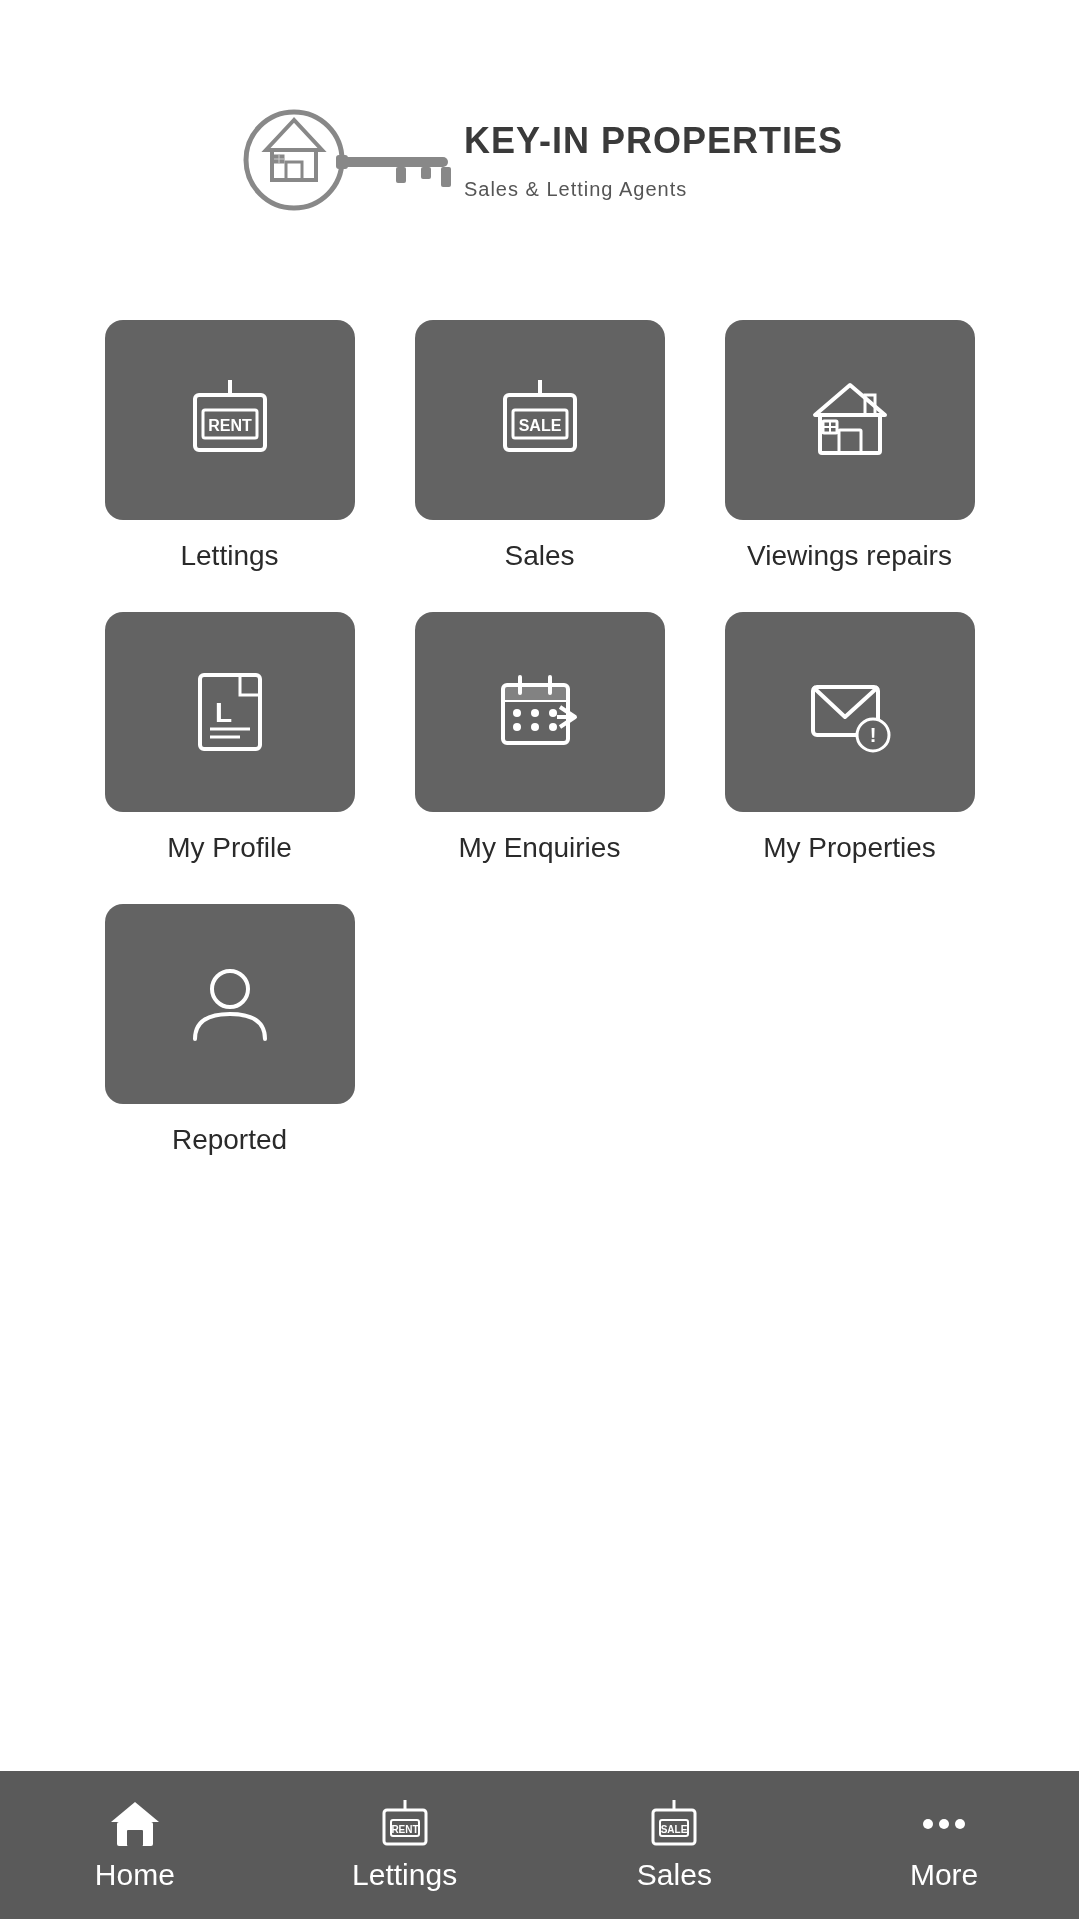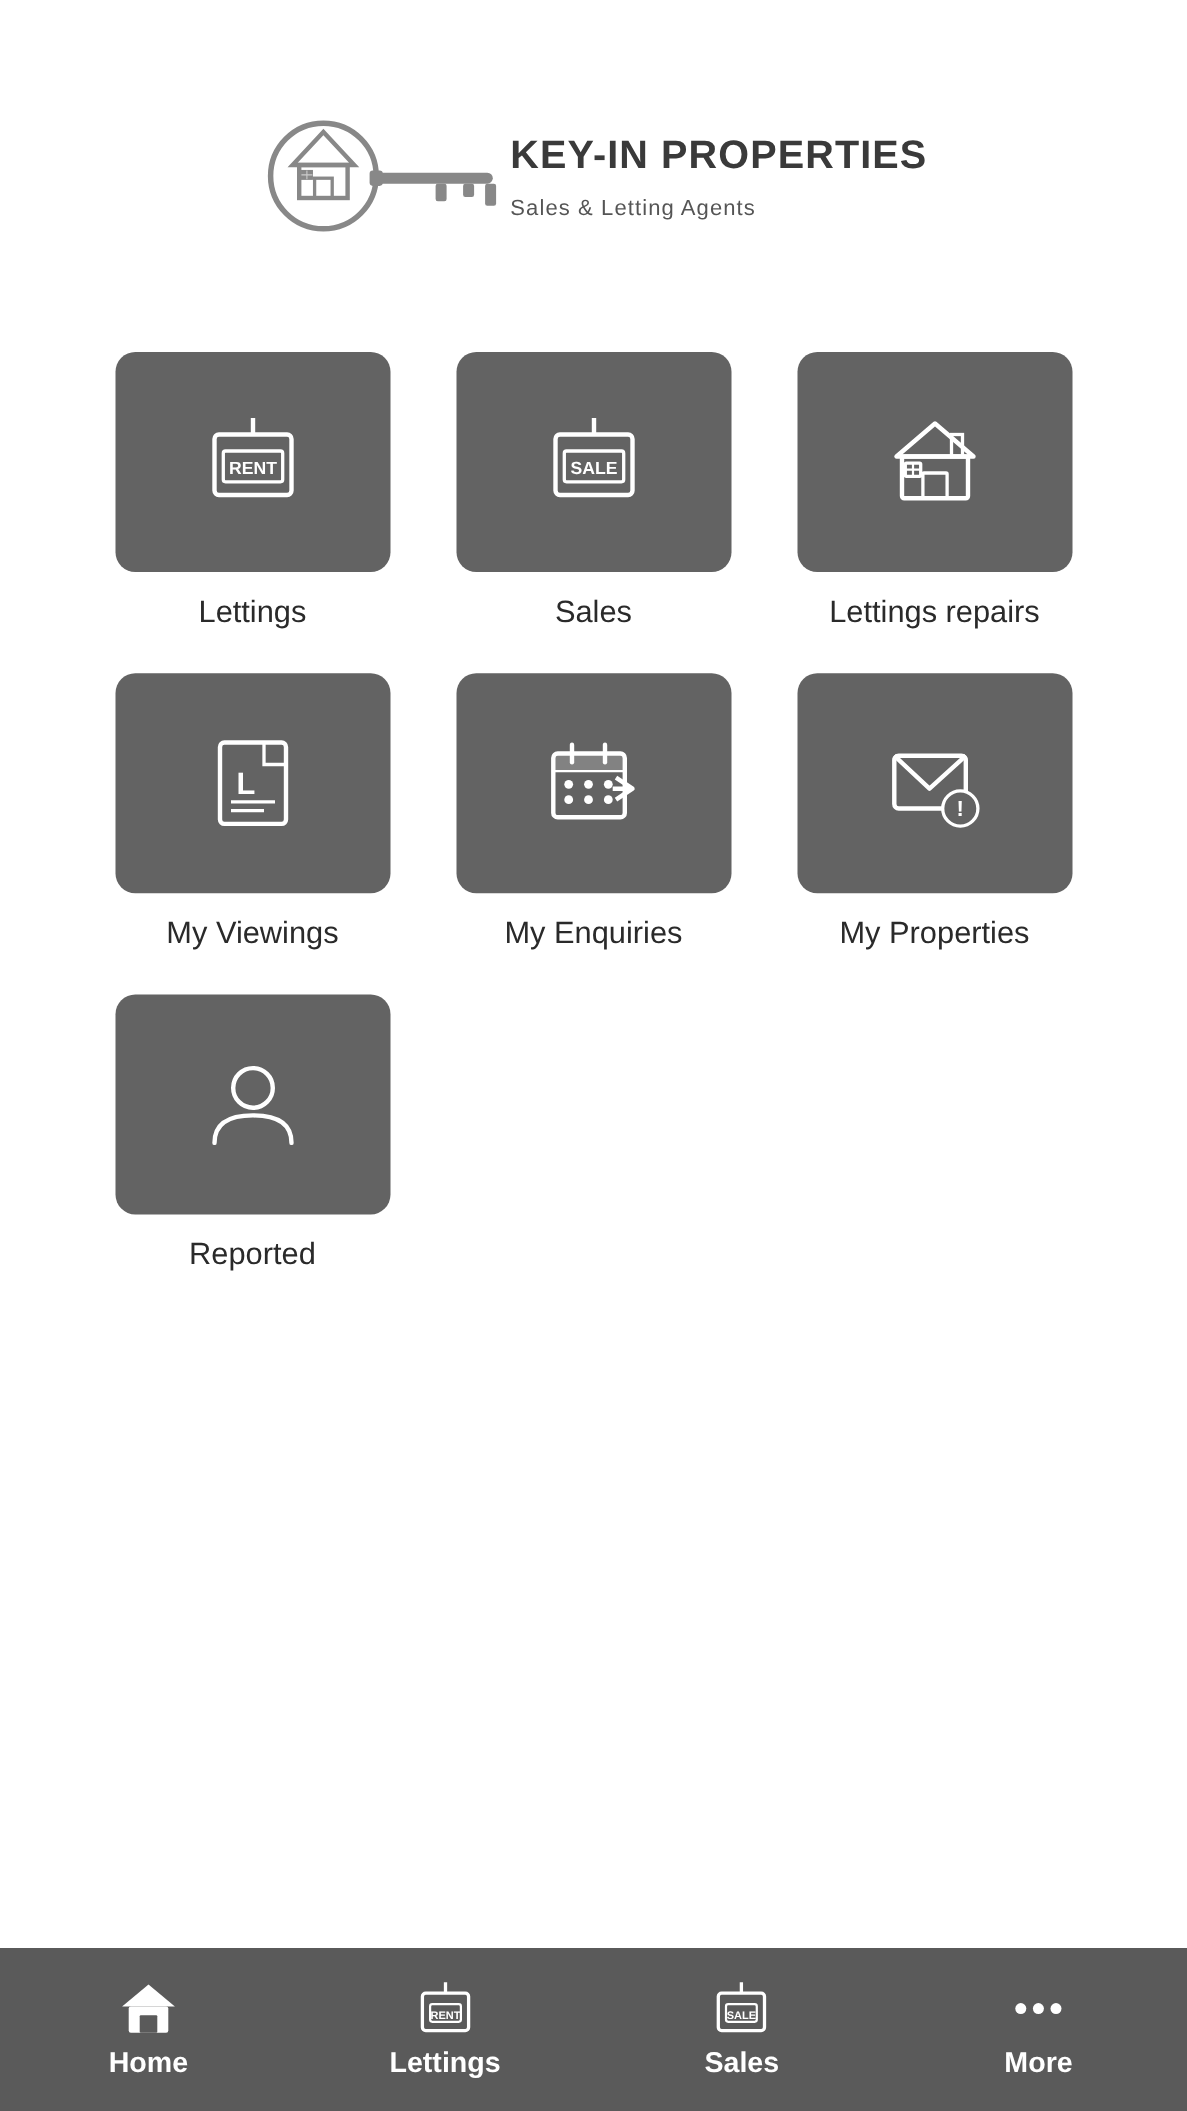--- a/index.html
+++ b/index.html
@@ -121,23 +121,23 @@
       cursor: pointer;
       flex: 1;
     }
 
     .nav-item svg {
       width: 52px;
       height: 52px;
     }
 
     .nav-label {
-      font-size: 26px;
+      font-size: 30px;
       color: #ffffff;
-      font-weight: 700;
+      font-weight: 400;
     }
   </style>
 </head>
 <body>
 
 <div class="logo-section">
   <div class="logo-container">
 
     <svg class="logo-key-svg" viewBox="0 0 220 120" xmlns="http://www.w3.org/2000/svg">
 
@@ -206,38 +206,38 @@
         <rect x="34" y="55" width="22" height="23" rx="1" fill="none" stroke="white" stroke-width="3"></rect>
 
         <rect x="18" y="46" width="14" height="12" rx="1" fill="none" stroke="white" stroke-width="3"></rect>
 
         <rect x="60" y="20" width="10" height="20" fill="none" stroke="white" stroke-width="3"></rect>
 
         <line x1="25" y1="46" x2="25" y2="58" stroke="white" stroke-width="2"></line>
         <line x1="18" y1="52" x2="32" y2="52" stroke="white" stroke-width="2"></line>
       </svg>
     </div>
-    <span class="menu-label">Lettings repairs</span>
+    <span class="menu-label">Viewings repairs</span>
   </div>
 
   <div class="menu-item">
     <div class="menu-tile">
       <svg viewBox="0 0 90 90" fill="none" xmlns="http://www.w3.org/2000/svg">
 
         <rect x="15" y="8" width="60" height="74" rx="4" fill="none" stroke="white" stroke-width="4"></rect>
 
         <polyline points="55,8 55,28 75,28" fill="none" stroke="white" stroke-width="3"></polyline>
 
         <text x="30" y="55" fill="white" font-size="28" font-weight="bold" font-family="Arial">L</text>
 
         <line x1="25" y1="62" x2="65" y2="62" stroke="white" stroke-width="3"></line>
         <line x1="25" y1="70" x2="55" y2="70" stroke="white" stroke-width="3"></line>
       </svg>
     </div>
-    <span class="menu-label">My Viewings</span>
+    <span class="menu-label">My Profile</span>
   </div>
 
   <div class="menu-item">
     <div class="menu-tile">
       <svg viewBox="0 0 90 90" fill="none" xmlns="http://www.w3.org/2000/svg">
 
         <rect x="8" y="18" width="65" height="58" rx="4" fill="none" stroke="white" stroke-width="4"></rect>
 
         <rect x="8" y="18" width="65" height="16" rx="4" fill="white" opacity="0.2"></rect>
 

